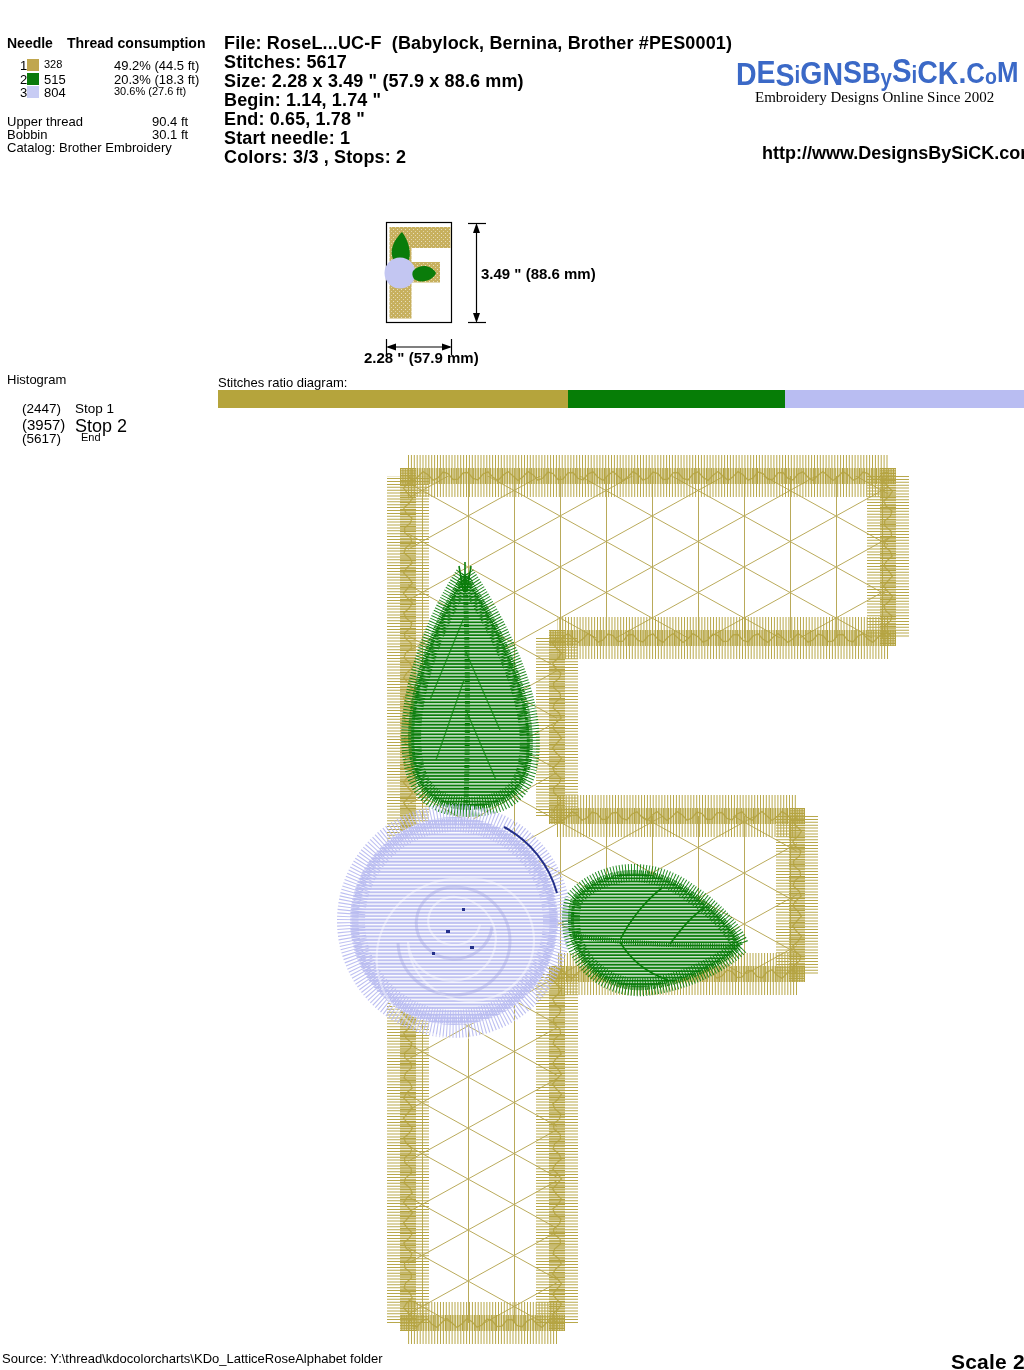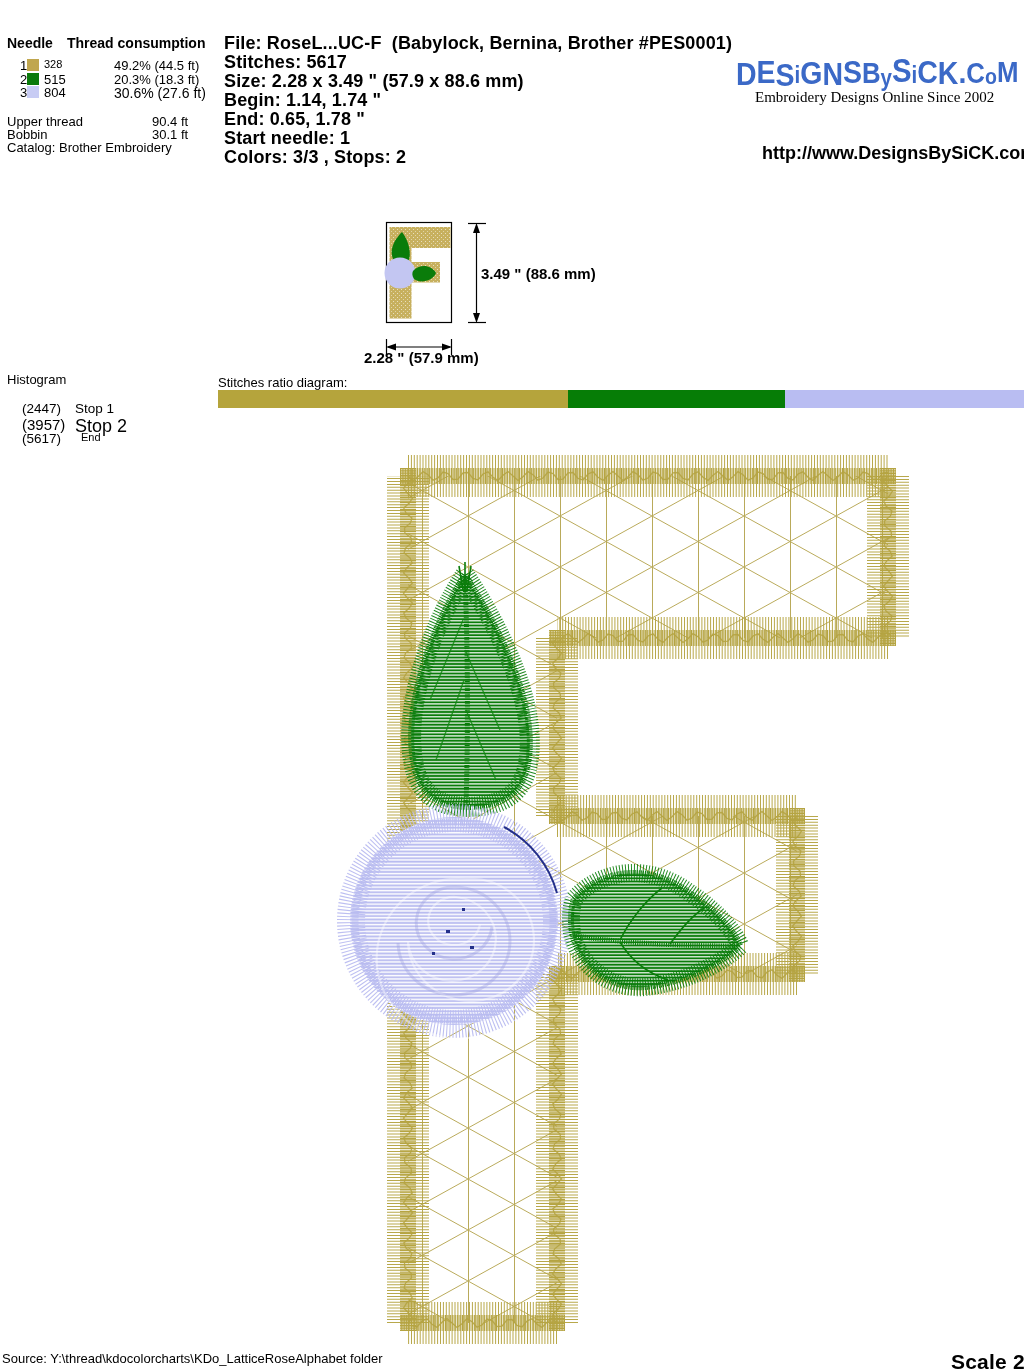--- a/index.html
+++ b/index.html
@@ -20,21 +20,21 @@
 <div class="abs" style="left:114px;top:58px;font-size:13px">49.2% (44.5 ft)</div>
 
 <div class="abs" style="left:20px;top:72px;font-size:13px">2</div>
 <div class="abs" style="left:27px;top:73px;width:12px;height:12px;background:#0a7a0a"></div>
 <div class="abs" style="left:44px;top:72px;font-size:13px">515</div>
 <div class="abs" style="left:114px;top:72px;font-size:13px">20.3% (18.3 ft)</div>
 
 <div class="abs" style="left:20px;top:85px;font-size:13px">3</div>
 <div class="abs" style="left:27px;top:86px;width:12px;height:12px;background:#c8ccf4"></div>
 <div class="abs" style="left:44px;top:85px;font-size:13px">804</div>
-<div class="abs" style="left:114px;top:85px;font-size:14px">30.6% (27.6 ft)</div>
+<div class="abs" style="left:114px;top:85px;font-size:11px">30.6% (27.6 ft)</div>
 
 <div class="abs" style="left:7px;top:114px;font-size:13px">Upper thread</div>
 <div class="abs" style="left:152px;top:114px;font-size:13px">90.4 ft</div>
 
 <div class="abs" style="left:7px;top:127px;font-size:13px">Bobbin</div>
 <div class="abs" style="left:152px;top:127px;font-size:13px">30.1 ft</div>
 
 <div class="abs" style="left:7px;top:140px;font-size:13px">Catalog: Brother Embroidery</div>
 
 <div class="abs b" style="left:224px;top:34px;font-size:18px;line-height:19px;letter-spacing:0.14px">

